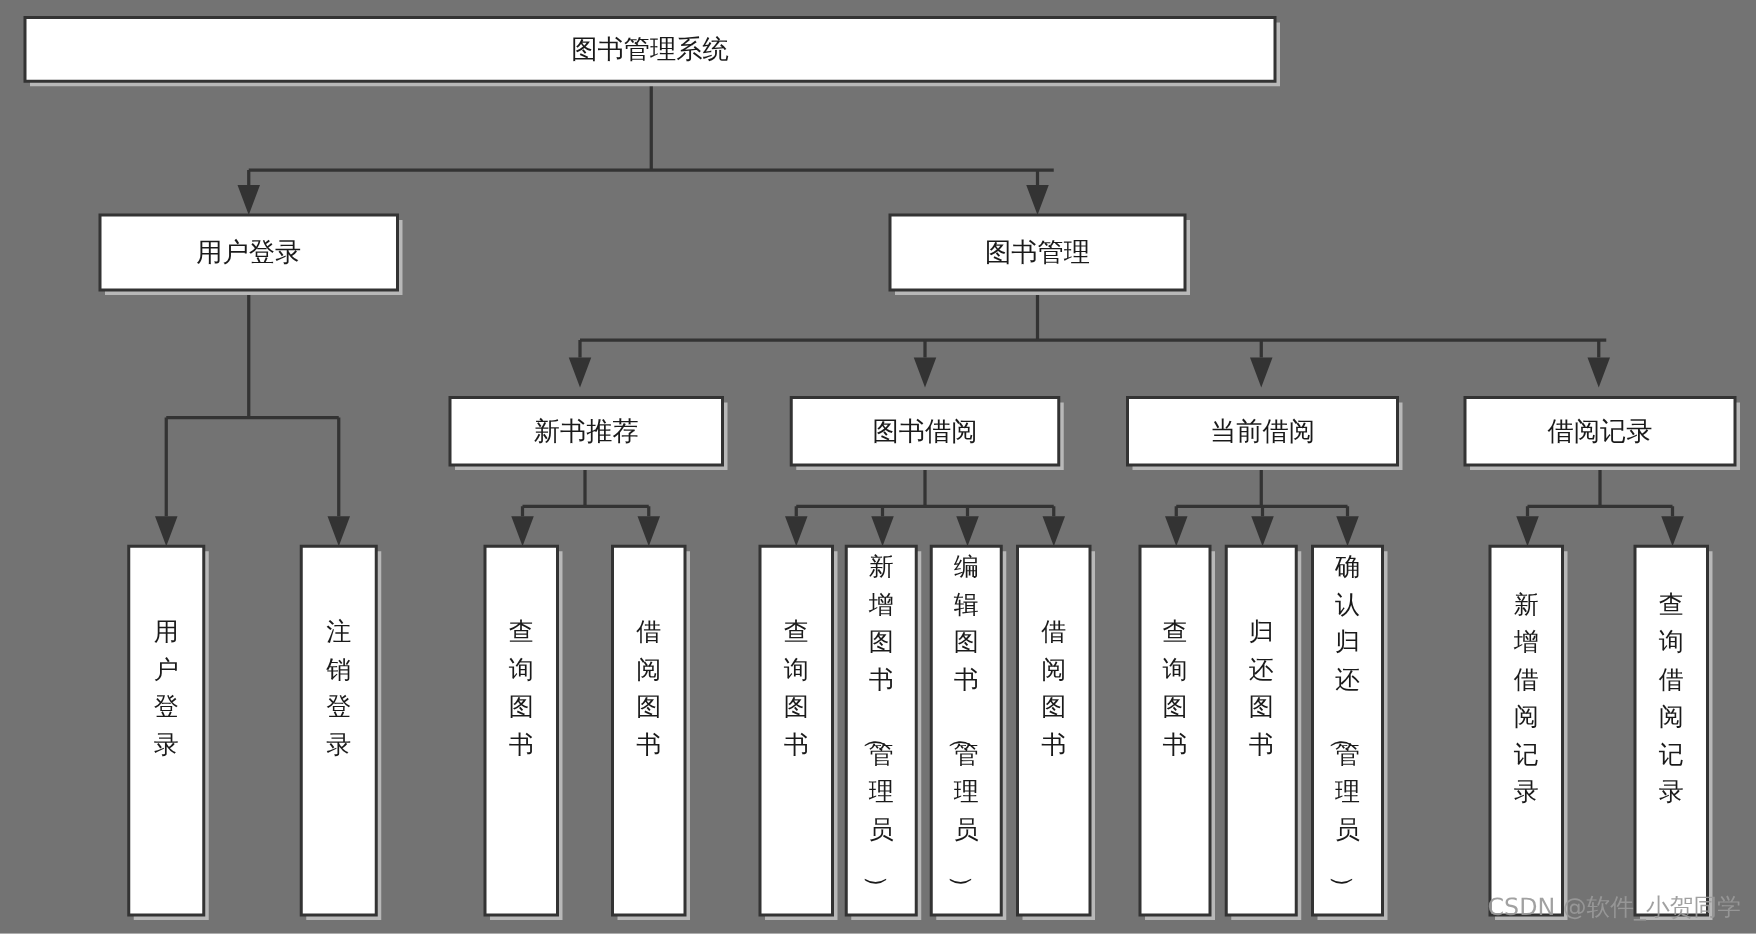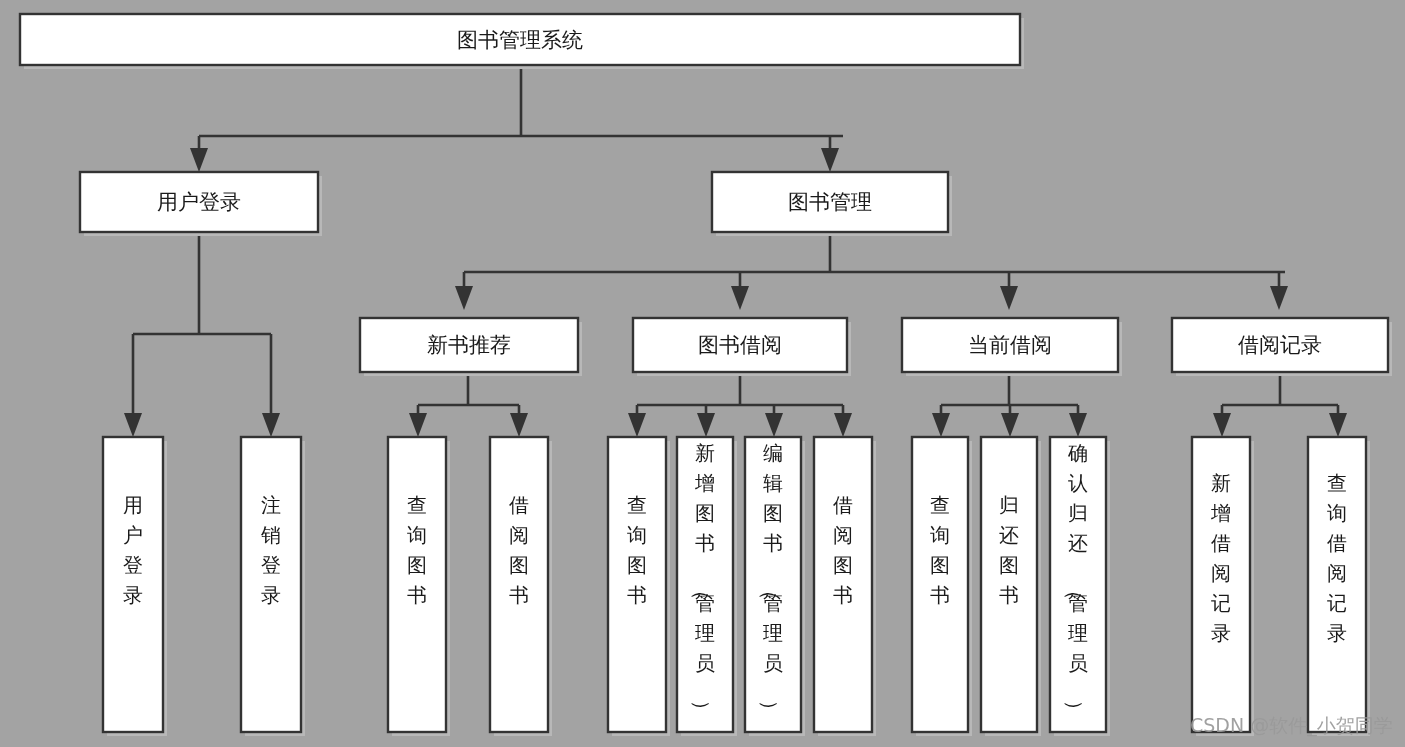--- a/index.html
+++ b/index.html
@@ -8,21 +8,21 @@
     padding: 0;
     background: #ffffff;
   }
   body {
     font-family: "DejaVu Sans", "Liberation Sans", sans-serif;
   }
   #diagram-root {
     position: relative;
     width: 1405px;
     height: 747px;
-    background: #a3a3a3;
+    background: #737373;
     overflow: hidden;
   }
   svg#diagram-svg {
     position: absolute;
     left: 0;
     top: 0;
     width: 1405px;
     height: 747px;
     display: block;
   }

